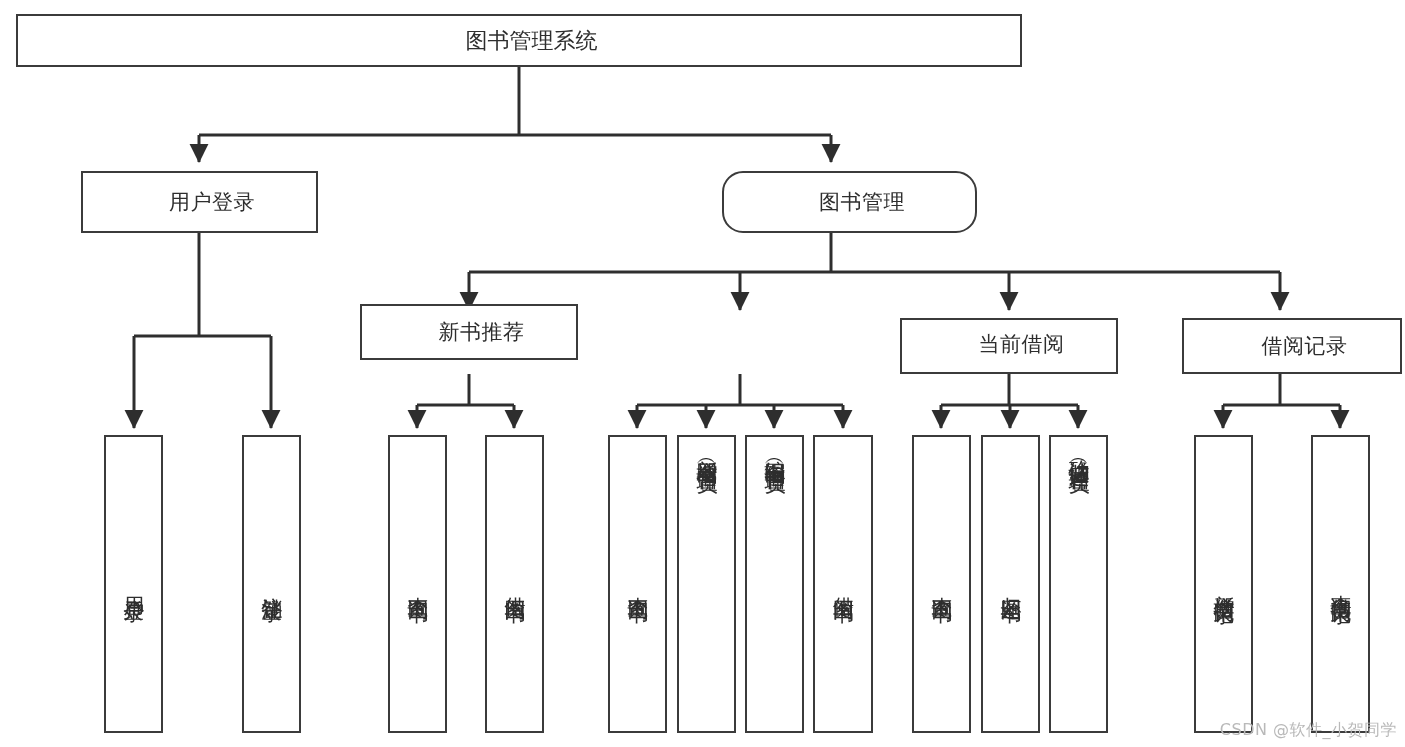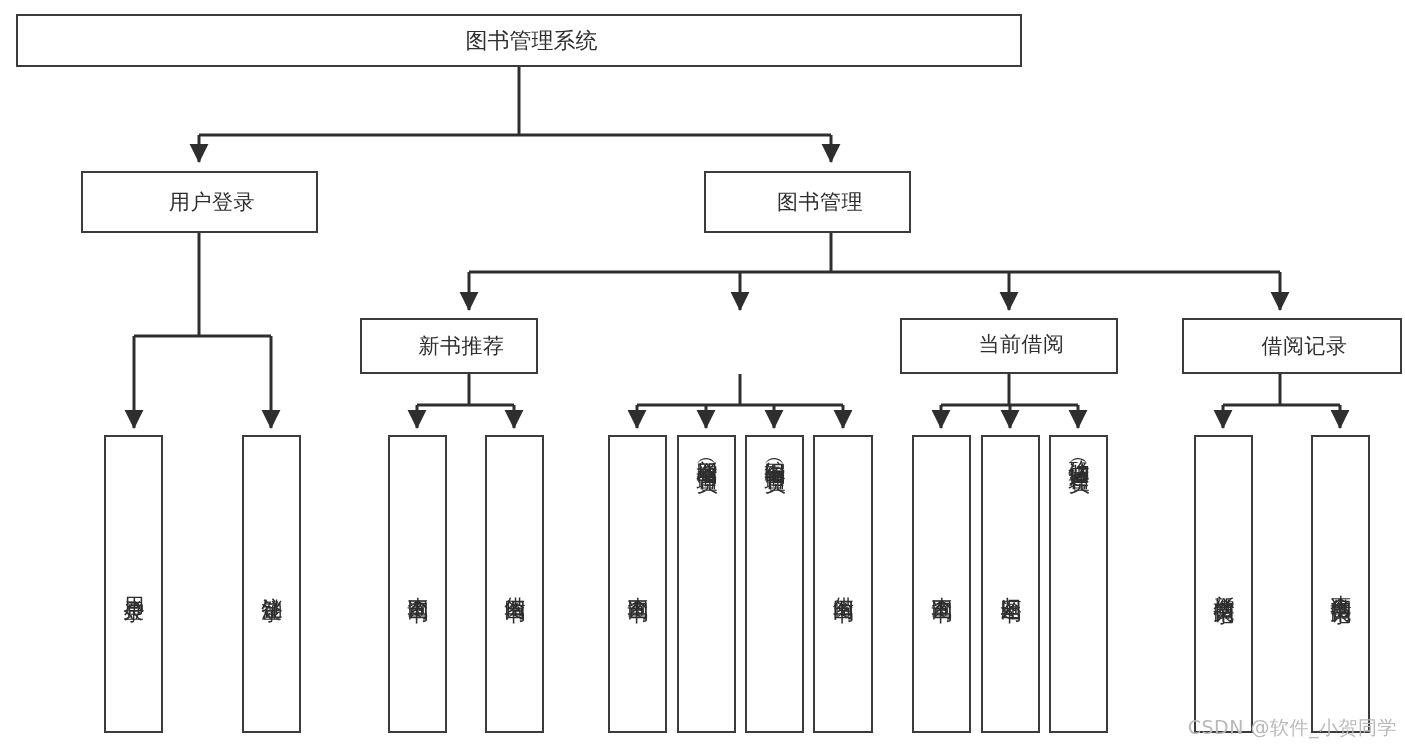--- a/index.html
+++ b/index.html
@@ -55,21 +55,21 @@
     justify-content: center;
     padding: 6px 0;
   }
   .node.v.top {
     justify-content: flex-start;
   }
   .wm {
     position: absolute;
     right: 8px;
     bottom: 6px;
-    font-size: 19px;
+    font-size: 16px;
     color: #b9b9b9;
     letter-spacing: 0.5px;
     z-index: 3;
     white-space: nowrap;
   }
 </style>
 </head>
 <body>
 
 <div id="canvas">
@@ -124,25 +124,25 @@
     </g>
   </svg>
 
   <div class="node root" style="left:16px; top:14px; width:1006px; height:53px;">
     <span>图书管理系统</span>
   </div>
 
   <div class="node h" style="left:81px; top:171px; width:237px; height:62px;">
     <span>用户登录</span>
   </div>
-  <div class="node h" style="left:704px; top:171px; width:207px; height:62px;">
+  <div class="node h" style="left:722px; top:171px; width:255px; height:62px;border-radius:21px;">
     <span>图书管理</span>
   </div>
 
-  <div class="node h" style="left:360px; top:318px; width:178px; height:56px;">
+  <div class="node h" style="left:360px; top:304px; width:218px; height:56px;">
     <span>新书推荐</span>
   </div>
   <div class="node h" style="left:900px; top:318px; width:218px; height:56px;font-family:Liberation Mono, monospace;">
     <span>当前借阅</span>
   </div>
   <div class="node h" style="left:1170px; top:318px; width:220px; height:56px;margin-left:12px;">
     <span>借阅记录</span>
   </div>
 
   <div class="node v" style="left:104px; top:435px; width:59px; height:298px;">

